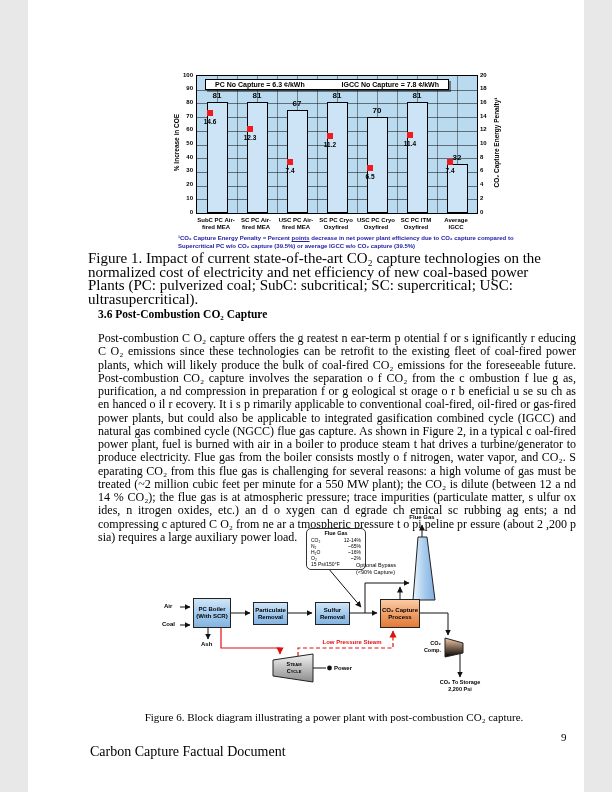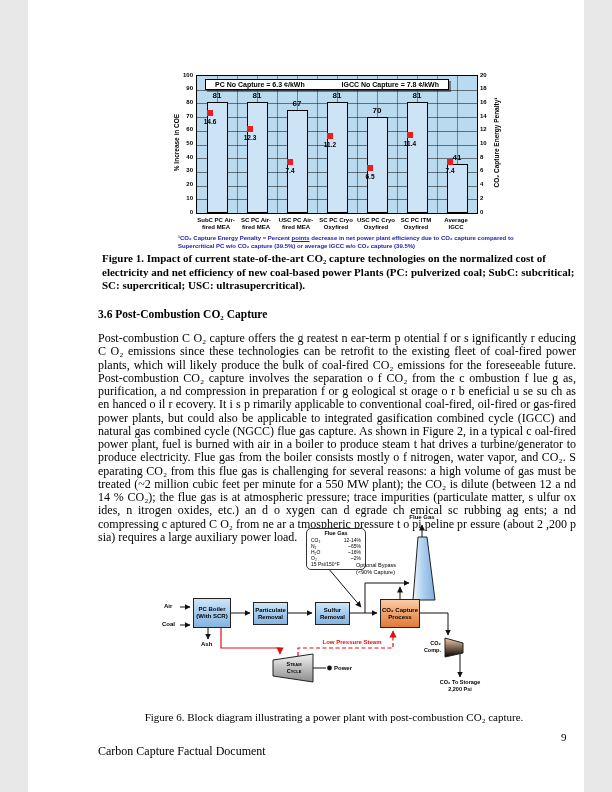--- a/index.html
+++ b/index.html
@@ -24,26 +24,26 @@
   .legend span{font-size:7px;font-weight:bold;white-space:nowrap;}
   .ylab{position:absolute;width:130px;text-align:center;font-size:6.5px;font-weight:bold;transform:rotate(-90deg);}
   .ylab-l{left:-57px;top:71px;}
   .ylab-r{left:263px;top:71px;}
   .cat{position:absolute;top:149px;width:40px;font-size:6px;font-weight:bold;text-align:center;
        white-space:pre-line;line-height:7px;}
   .footnote{position:absolute;left:10px;top:167px;width:340px;font-size:6px;font-weight:bold;
             color:#2121a8;line-height:7.5px;}
   .fn-u{text-decoration:underline;}
   
-  .caption1{position:absolute;left:74px;top:252px;width:478px;font-size:11px;line-height:13.6px;margin:0;font-weight:bold;}
+  .caption1{position:absolute;left:60px;top:252px;width:478px;font-size:15px;line-height:13.6px;margin:0;}
   .heading{position:absolute;left:70px;top:308px;width:478px;font-size:11.5px;font-weight:bold;margin:0;}
   .bodytext{position:absolute;left:70px;top:332px;width:478px;font-size:12px;line-height:13.25px;
             text-align:justify;margin:0;}
   .caption2{position:absolute;left:0;top:711px;width:612px;text-align:center;font-size:11px;margin:0;}
-  .footer-left{position:absolute;left:70px;top:744px;font-size:12px;}
+  .footer-left{position:absolute;left:62px;top:744px;font-size:14px;}
   .page-num{position:absolute;left:533px;top:731px;font-size:11px;}
   
   .diagram{position:absolute;left:130px;top:512px;width:360px;height:200px;
            font-family:"Liberation Sans","DejaVu Sans",sans-serif;}
   .diagram svg{position:absolute;left:0;top:0;z-index:1;}
   .dbox{position:absolute;border:1px solid #222;display:flex;align-items:center;justify-content:center;
         text-align:center;font-size:6px;font-weight:bold;line-height:7px;white-space:pre-line;z-index:2;
         box-sizing:border-box;}
   .dbox-blue{background:linear-gradient(180deg,#cfe5f7 0%,#a7cdee 45%,#86b5e2 100%);}
   .dbox-orange{background:linear-gradient(180deg,#f9cba6 0%,#f0a069 50%,#e07a38 100%);}
@@ -97,21 +97,21 @@
         <div class="bar-val" style="left: 40px; width: 40px; bottom: 112.97px;">81</div>
         <div class="bar" style="left: 89.5px; width: 21px; height: 102.75px; background: rgb(205, 228, 246);"></div>
         <div class="bar-val" style="left: 80px; width: 40px; bottom: 104.75px;">67</div>
         <div class="bar" style="left: 129.5px; width: 21px; height: 110.97px; background: rgb(205, 228, 246);"></div>
         <div class="bar-val" style="left: 120px; width: 40px; bottom: 112.97px;">81</div>
         <div class="bar" style="left: 169.5px; width: 21px; height: 95.9px; background: rgb(205, 228, 246);"></div>
         <div class="bar-val" style="left: 160px; width: 40px; bottom: 97.9px;">70</div>
         <div class="bar" style="left: 209.5px; width: 21px; height: 110.97px; background: rgb(205, 228, 246);"></div>
         <div class="bar-val" style="left: 200px; width: 40px; bottom: 112.97px;">81</div>
         <div class="bar" style="left: 249.5px; width: 21px; height: 49.32px; background: rgb(205, 228, 246);"></div>
-        <div class="bar-val" style="left: 240px; width: 40px; bottom: 51.32px;">41</div>
+        <div class="bar-val" style="left: 240px; width: 40px; bottom: 51.32px;">32</div>
         <div class="marker" style="left: 10px; top: 33.99px; background: rgb(238, 28, 28);"></div>
         <div class="pt-val" style="left: -1px; top: 41.99px; width: 28px;">14.6</div>
         <div class="marker" style="left: 50px; top: 49.745px; background: rgb(238, 28, 28);"></div>
         <div class="pt-val" style="left: 39px; top: 57.745px; width: 28px;">12.3</div>
         <div class="marker" style="left: 90px; top: 83.31px; background: rgb(238, 28, 28);"></div>
         <div class="pt-val" style="left: 79px; top: 91.31px; width: 28px;">7.4</div>
         <div class="marker" style="left: 130px; top: 57.28px; background: rgb(238, 28, 28);"></div>
         <div class="pt-val" style="left: 119px; top: 65.28px; width: 28px;">11.2</div>
         <div class="marker" style="left: 170px; top: 89.475px; background: rgb(238, 28, 28);"></div>
         <div class="pt-val" style="left: 159px; top: 97.475px; width: 28px;">6.5</div>

